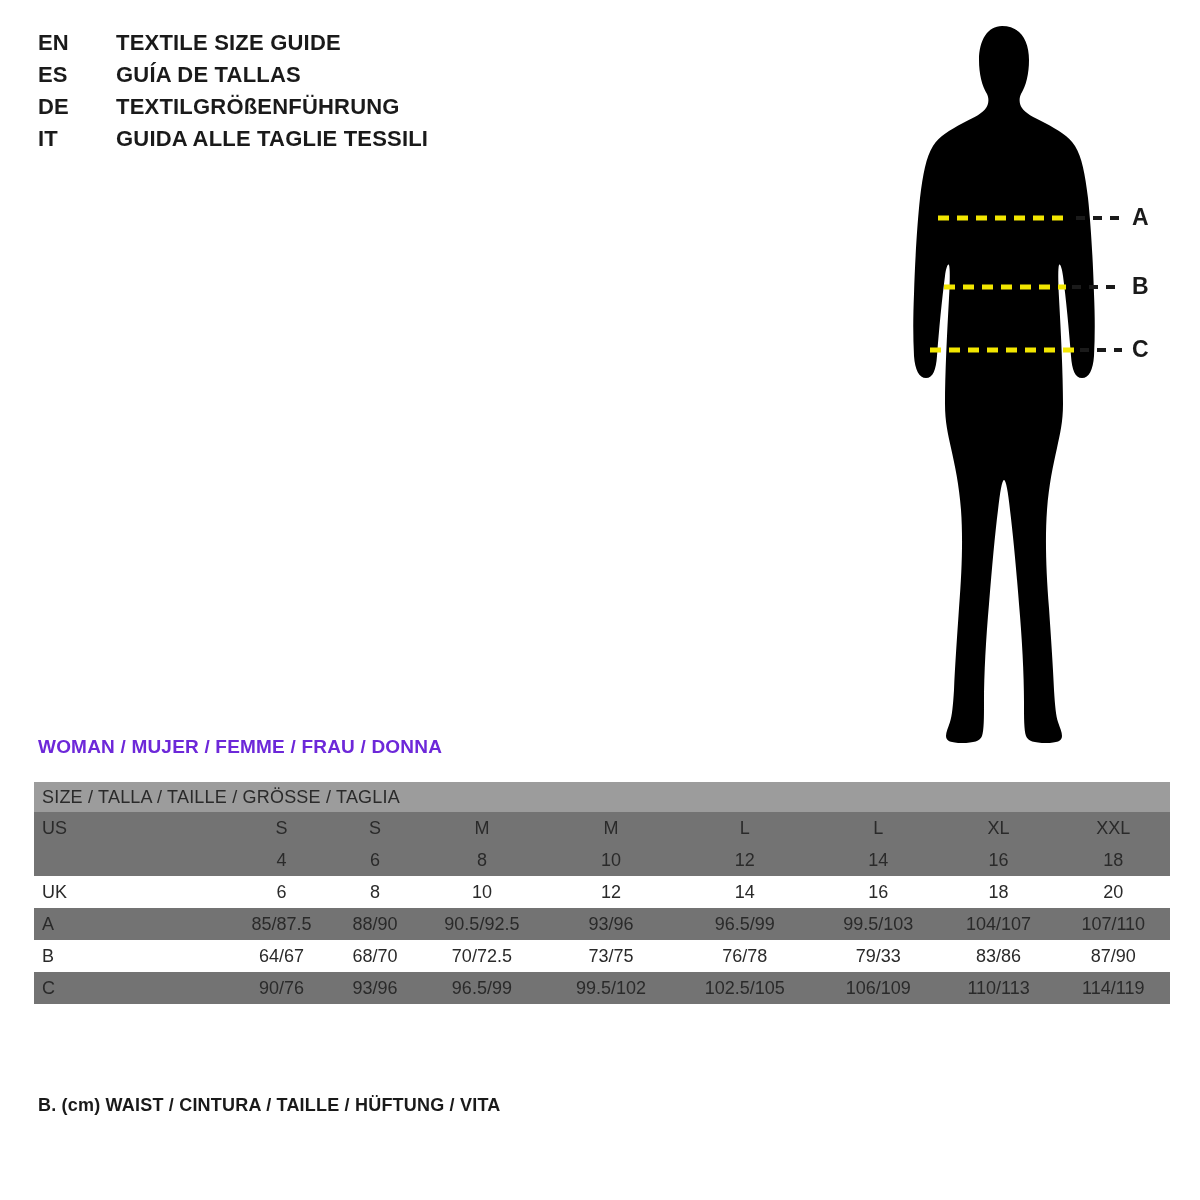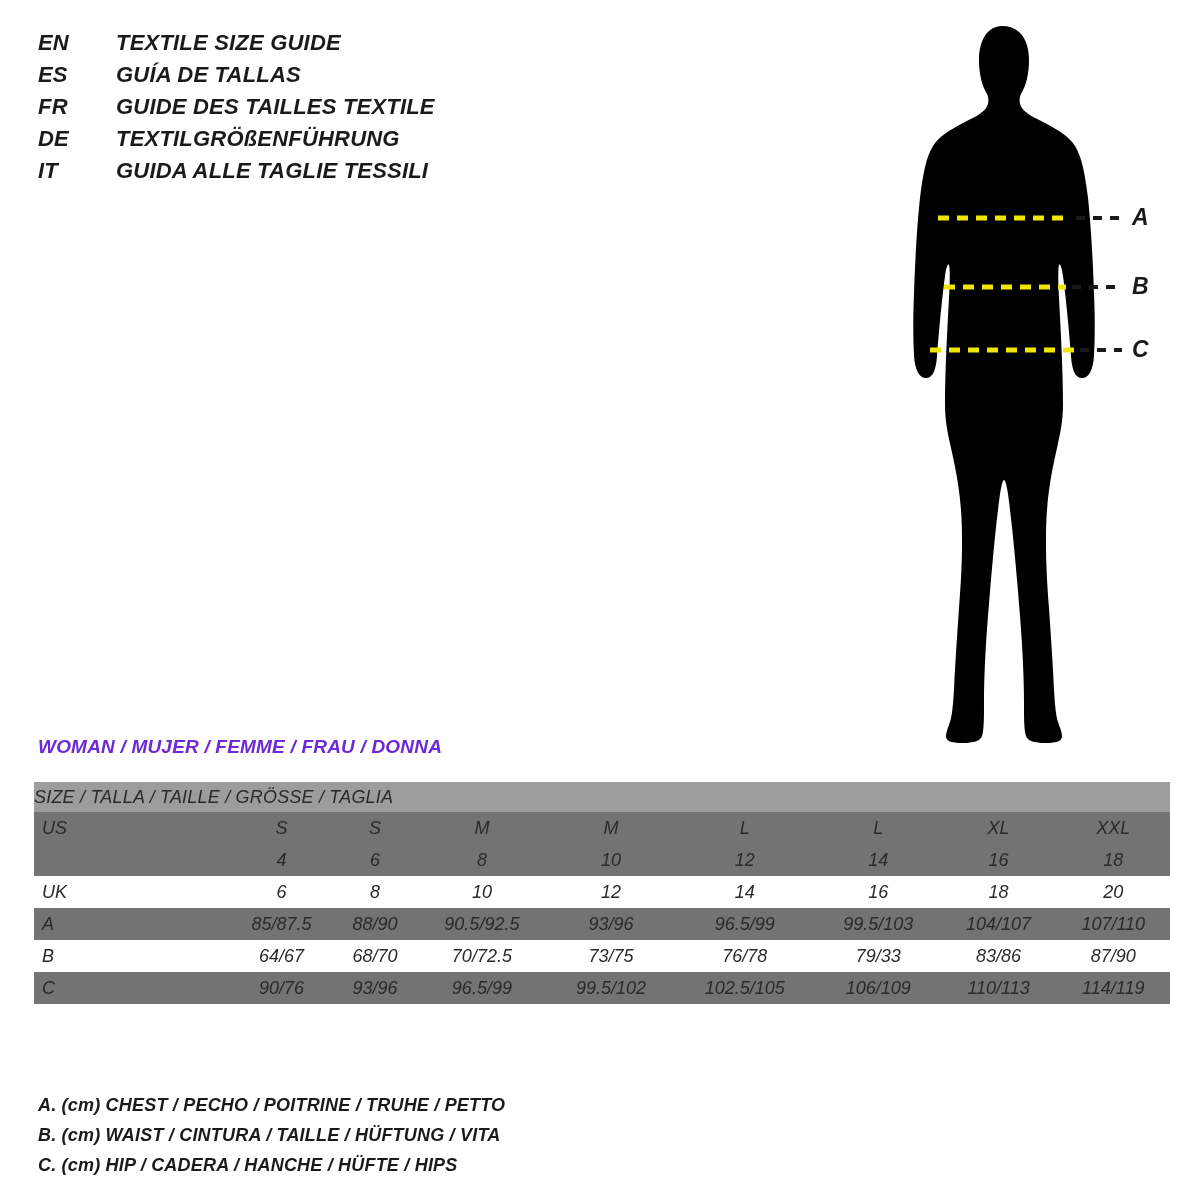--- a/index.html
+++ b/index.html
@@ -12,21 +12,20 @@
     height: 1200px;
     font-family: "Liberation Sans", sans-serif;
     color: #1a1a1a;
     position: relative;
     overflow: hidden;
   }
   .page {
     position: relative;
     width: 1200px;
     height: 1200px;
-    font-style: italic;
   }
 
   
   .titles {
     position: absolute;
     left: 38px;
     top: 30px;
     width: 620px;
   }
   .title-row {
@@ -98,20 +97,21 @@
     height: 32px;
     text-align: center;
     vertical-align: middle;
     font-weight: normal;
     color: #2a2a2a;
   }
   table.size-table th.hdr {
     background: #9c9c9c;
     color: #2a2a2a;
     text-align: left;
+    padding-left: 8px;
     font-size: 18px;
     font-weight: normal;
     letter-spacing: 0.2px;
     height: 30px;
   }
   table.size-table td.rowlabel {
     text-align: left;
     padding-left: 8px;
     width: 186px;
   }
@@ -145,24 +145,20 @@
 <div class="page">
 
   <div class="titles">
     <div class="title-row">
       <span class="title-lang">EN</span>
       <span class="title-text">TEXTILE SIZE GUIDE</span>
     </div>
     <div class="title-row">
       <span class="title-lang">ES</span>
       <span class="title-text">GUÍA DE TALLAS</span>
-    </div>
-    <div class="title-row">
-      <span class="title-lang">FR</span>
-      <span class="title-text">GUIDE DES TAILLES TEXTILE</span>
     </div>
     <div class="title-row">
       <span class="title-lang">DE</span>
       <span class="title-text">TEXTILGRÖßENFÜHRUNG</span>
     </div>
     <div class="title-row">
       <span class="title-lang">IT</span>
       <span class="title-text">GUIDA ALLE TAGLIE TESSILI</span>
     </div>
   </div>
@@ -313,18 +309,16 @@
         <td>99.5/102</td>
         <td>102.5/105</td>
         <td>106/109</td>
         <td>110/113</td>
         <td>114/119</td>
       </tr>
     </tbody>
   </table>
 
   <div class="footnotes">
-    <div class="footnote">A. (cm) CHEST / PECHO / POITRINE / TRUHE / PETTO</div>
     <div class="footnote">B. (cm) WAIST / CINTURA / TAILLE / HÜFTUNG / VITA</div>
-    <div class="footnote">C. (cm) HIP / CADERA / HANCHE / HÜFTE / HIPS</div>
   </div>
 
 </div>
 
 </body></html>

